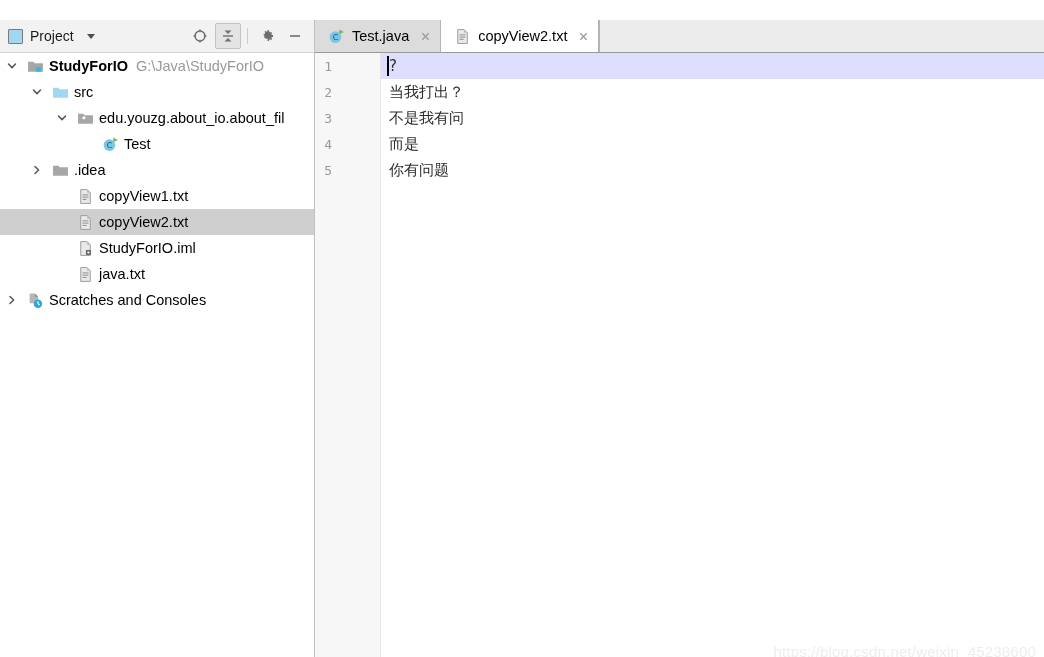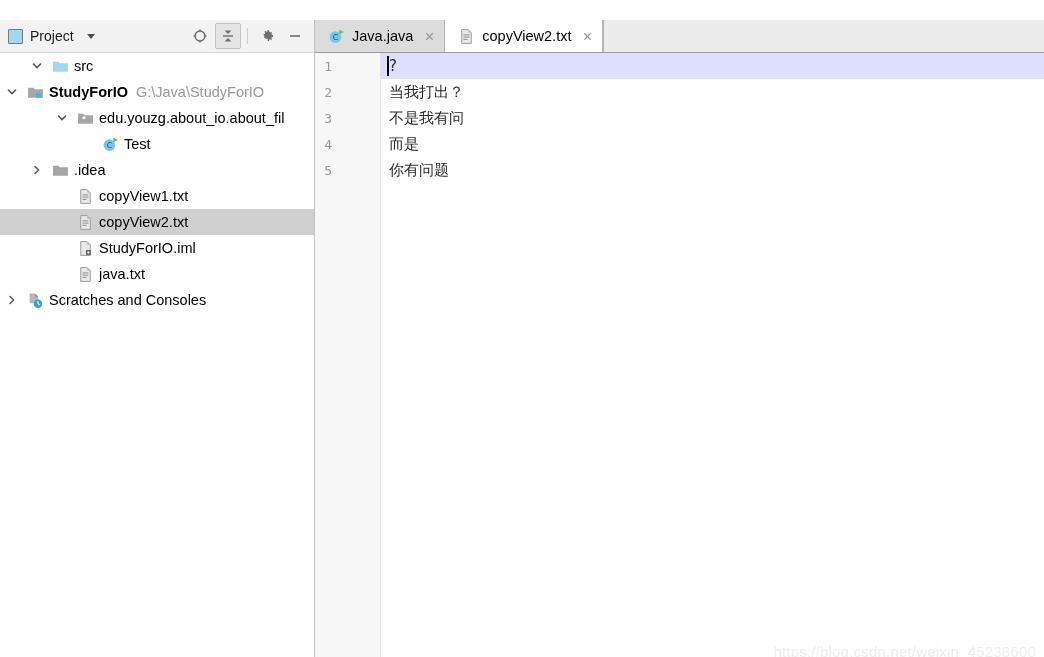--- a/index.html
+++ b/index.html
@@ -303,50 +303,50 @@
             <line x1="3" y1="8" x2="13" y2="8" stroke="#6e6e6e" stroke-width="1.6"></line>
           </svg>
         </div>
       </div>
     </div>
 
     <div class="tree">
 
       <div id="tree-rows">
           <div class="node">
+            <div style="width: 4px; flex: 0 0 auto;"></div>
+            <div class="arrow">
+              <svg width="12" height="12" viewBox="0 0 12 12">
+                <polyline points="2.5,4 6,7.6 9.5,4" fill="none" stroke="#5a5a5a" stroke-width="1.6" stroke-linecap="round" stroke-linejoin="round"></polyline>
+              </svg>
+            </div>
+            <div style="width: 6px; flex: 0 0 6px;"></div>
+            <div class="ic">
+              <svg width="17" height="17" viewBox="0 0 16 16">
+                <path fill="#a6a6a6" d="M1 3.5h5l1.2 1.5H15v8H1z"></path>
+                <rect x="8.5" y="8.5" width="4.5" height="4.5" fill="#3bb7e0"></rect>
+              </svg>
+            </div>
+            <span class="lbl bold">StudyForIO</span>
+            <span class="path">G:\Java\StudyForIO</span>
+          </div>
+          <div class="node">
             <div style="width: 29px; flex: 0 0 auto;"></div>
             <div class="arrow">
               <svg width="12" height="12" viewBox="0 0 12 12">
                 <polyline points="2.5,4 6,7.6 9.5,4" fill="none" stroke="#5a5a5a" stroke-width="1.6" stroke-linecap="round" stroke-linejoin="round"></polyline>
               </svg>
             </div>
             <div style="width: 6px; flex: 0 0 6px;"></div>
             <div class="ic">
               <svg width="17" height="17" viewBox="0 0 16 16">
                 <path fill="#9fd8ef" d="M1 3.5h5l1.2 1.5H15v8H1z"></path>
               </svg>
             </div>
             <span class="lbl">src</span>
-          </div>
-          <div class="node">
-            <div style="width: 4px; flex: 0 0 auto;"></div>
-            <div class="arrow">
-              <svg width="12" height="12" viewBox="0 0 12 12">
-                <polyline points="2.5,4 6,7.6 9.5,4" fill="none" stroke="#5a5a5a" stroke-width="1.6" stroke-linecap="round" stroke-linejoin="round"></polyline>
-              </svg>
-            </div>
-            <div style="width: 6px; flex: 0 0 6px;"></div>
-            <div class="ic">
-              <svg width="17" height="17" viewBox="0 0 16 16">
-                <path fill="#a6a6a6" d="M1 3.5h5l1.2 1.5H15v8H1z"></path>
-                <rect x="8.5" y="8.5" width="4.5" height="4.5" fill="#3bb7e0"></rect>
-              </svg>
-            </div>
-            <span class="lbl bold">StudyForIO</span>
-            <span class="path">G:\Java\StudyForIO</span>
           </div>
           <div class="node">
             <div style="width: 54px; flex: 0 0 auto;"></div>
             <div class="arrow">
               <svg width="12" height="12" viewBox="0 0 12 12">
                 <polyline points="2.5,4 6,7.6 9.5,4" fill="none" stroke="#5a5a5a" stroke-width="1.6" stroke-linecap="round" stroke-linejoin="round"></polyline>
               </svg>
             </div>
             <div style="width: 6px; flex: 0 0 6px;"></div>
             <div class="ic">
@@ -476,21 +476,21 @@
     <div class="tabbar">
       <div id="tab-list" style="display:flex;align-items:flex-end;height:33px;">
           <div class="tab">
             <span class="ic" style="margin-right: 0px;">
               <svg width="17" height="17" viewBox="0 0 16 16">
                 <circle cx="7" cy="8.5" r="5.5" fill="#78c6e8"></circle>
                 <text x="7" y="11.6" font-size="7.5" font-family="DejaVu Sans" fill="#1f4f72" text-anchor="middle">C</text>
                 <polygon points="10.5,1.5 15,3.7 10.5,5.9" fill="#6cc24a"></polygon>
               </svg>
             </span>
-            <span>Java.java</span>
+            <span>Test.java</span>
             <span class="closex">
               <svg width="11" height="11" viewBox="0 0 12 12">
                 <line x1="2.5" y1="2.5" x2="9.5" y2="9.5" stroke="#9a9a9a" stroke-width="1.3"></line>
                 <line x1="9.5" y1="2.5" x2="2.5" y2="9.5" stroke="#9a9a9a" stroke-width="1.3"></line>
               </svg>
             </span>
           </div>
           <div class="tab active">
             <span class="ic" style="margin-right: 0px;">
               <svg width="17" height="17" viewBox="0 0 16 16">

